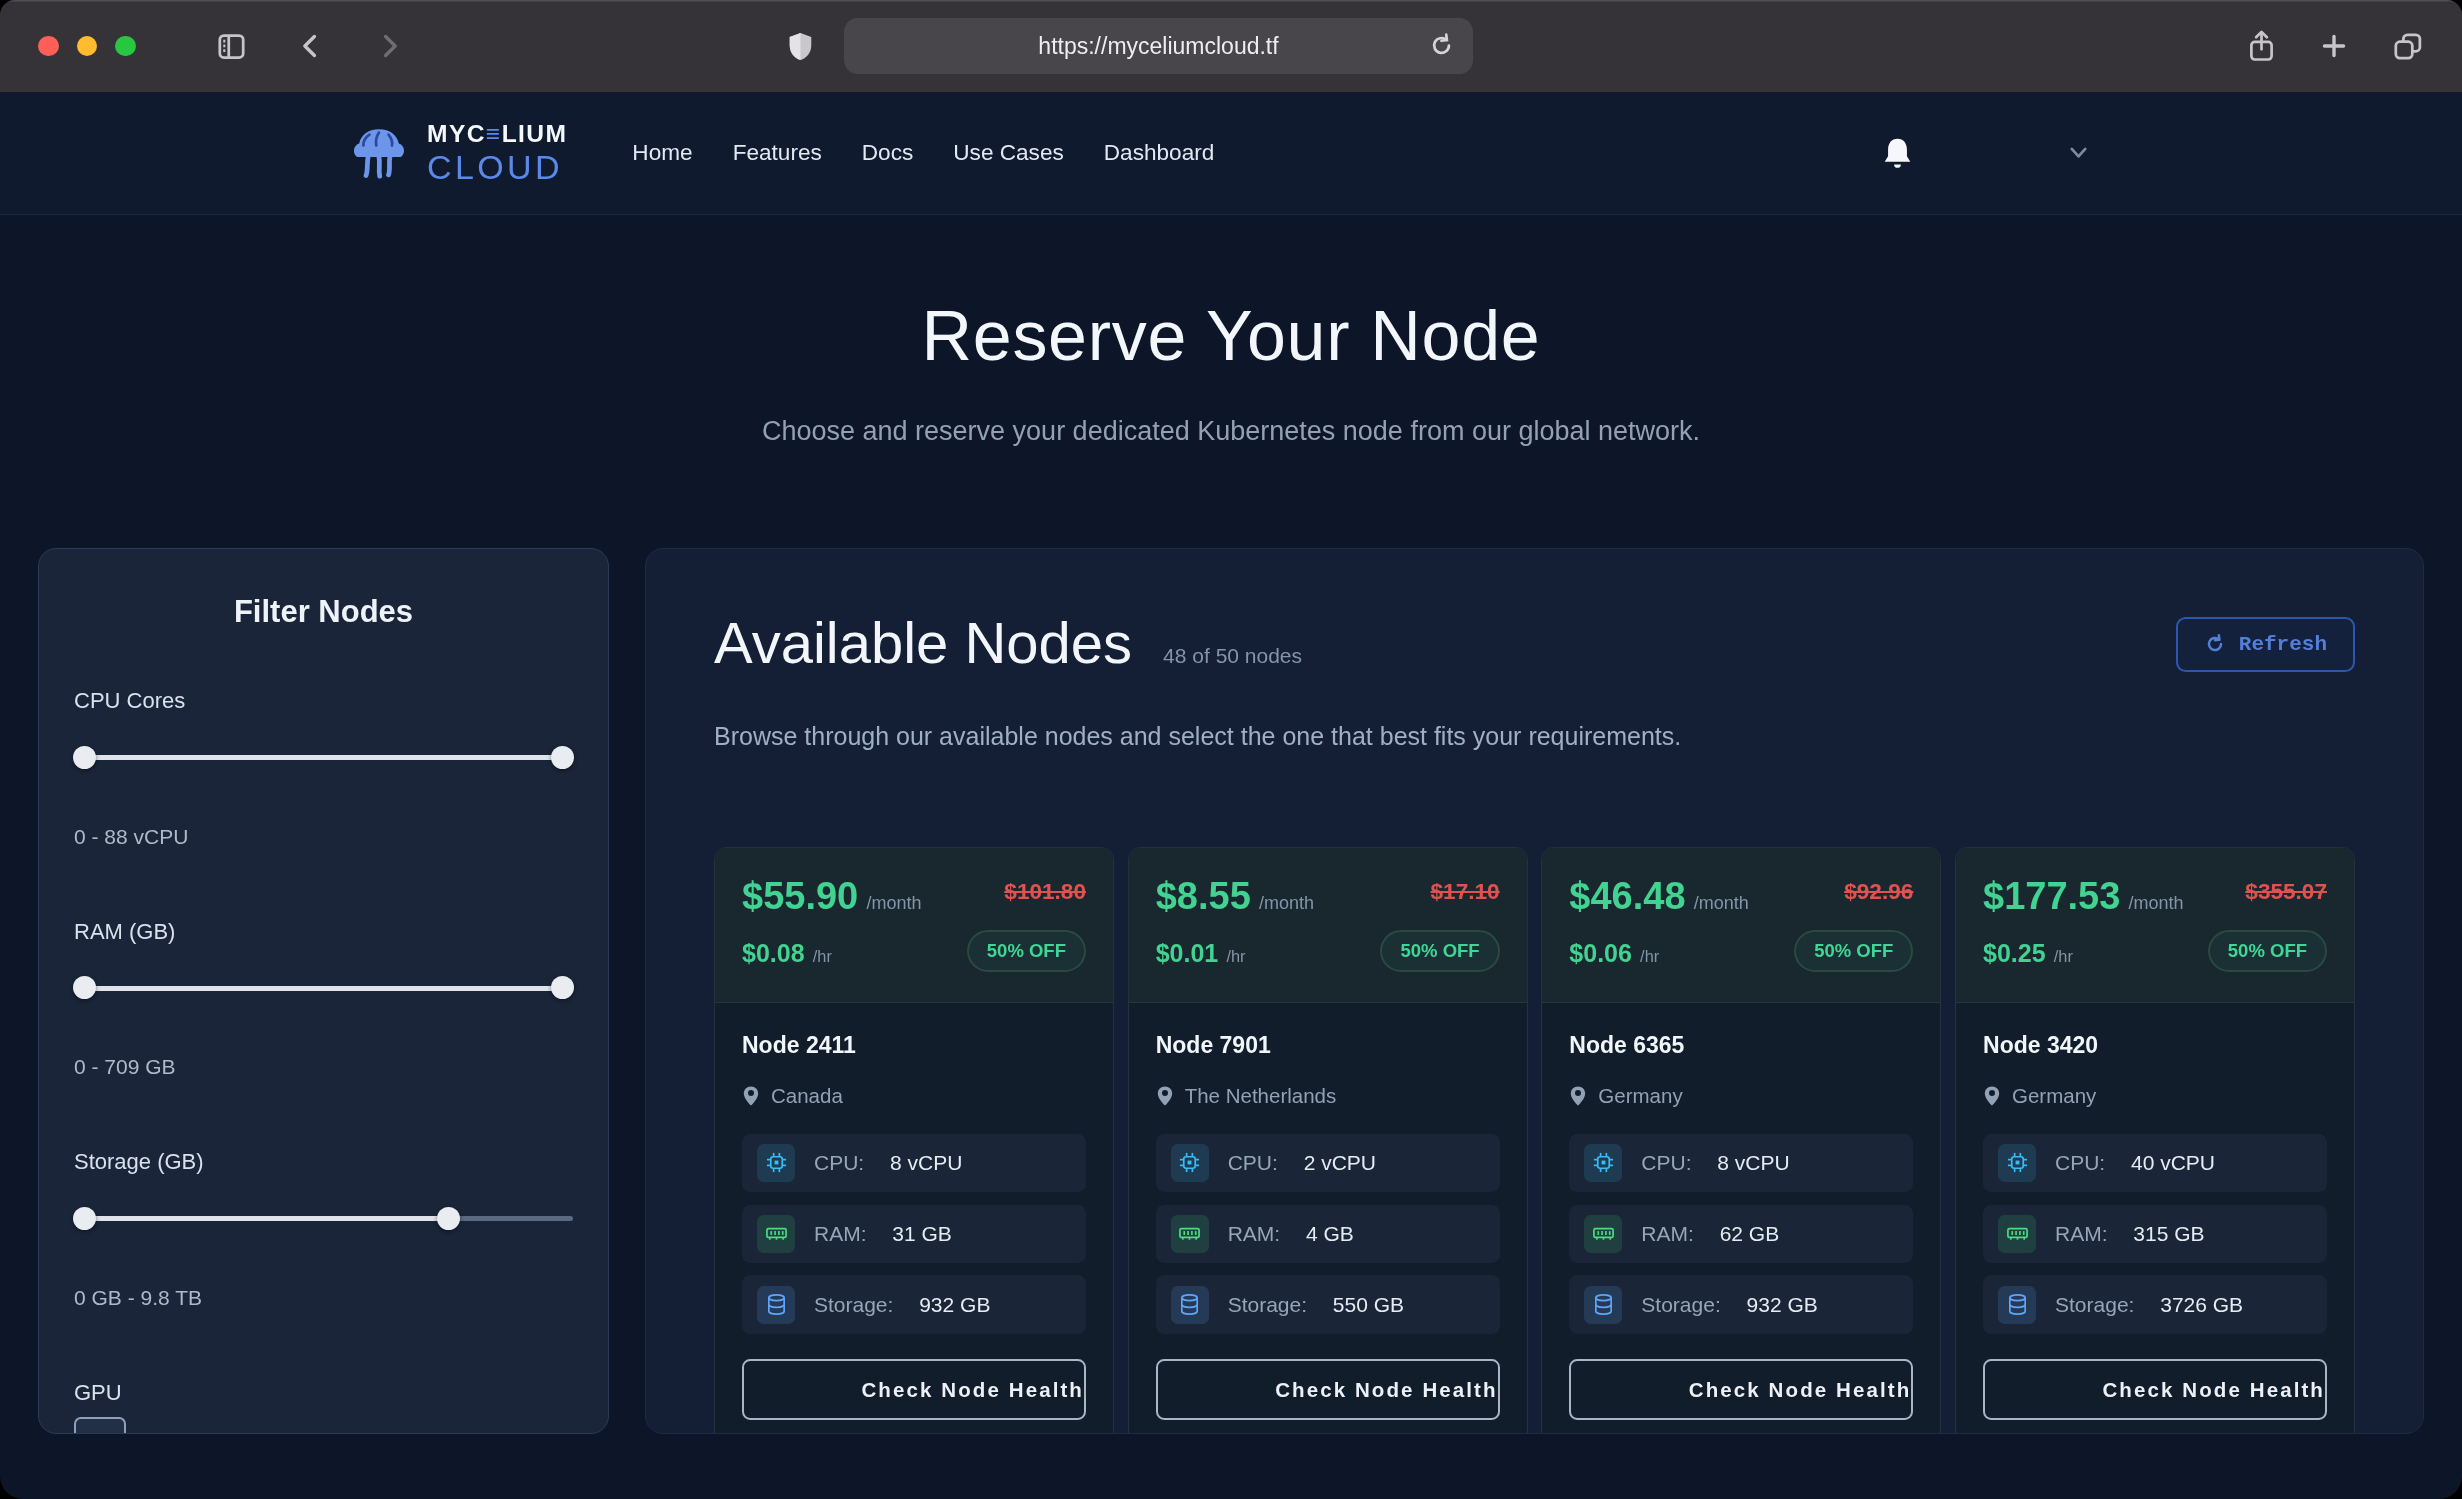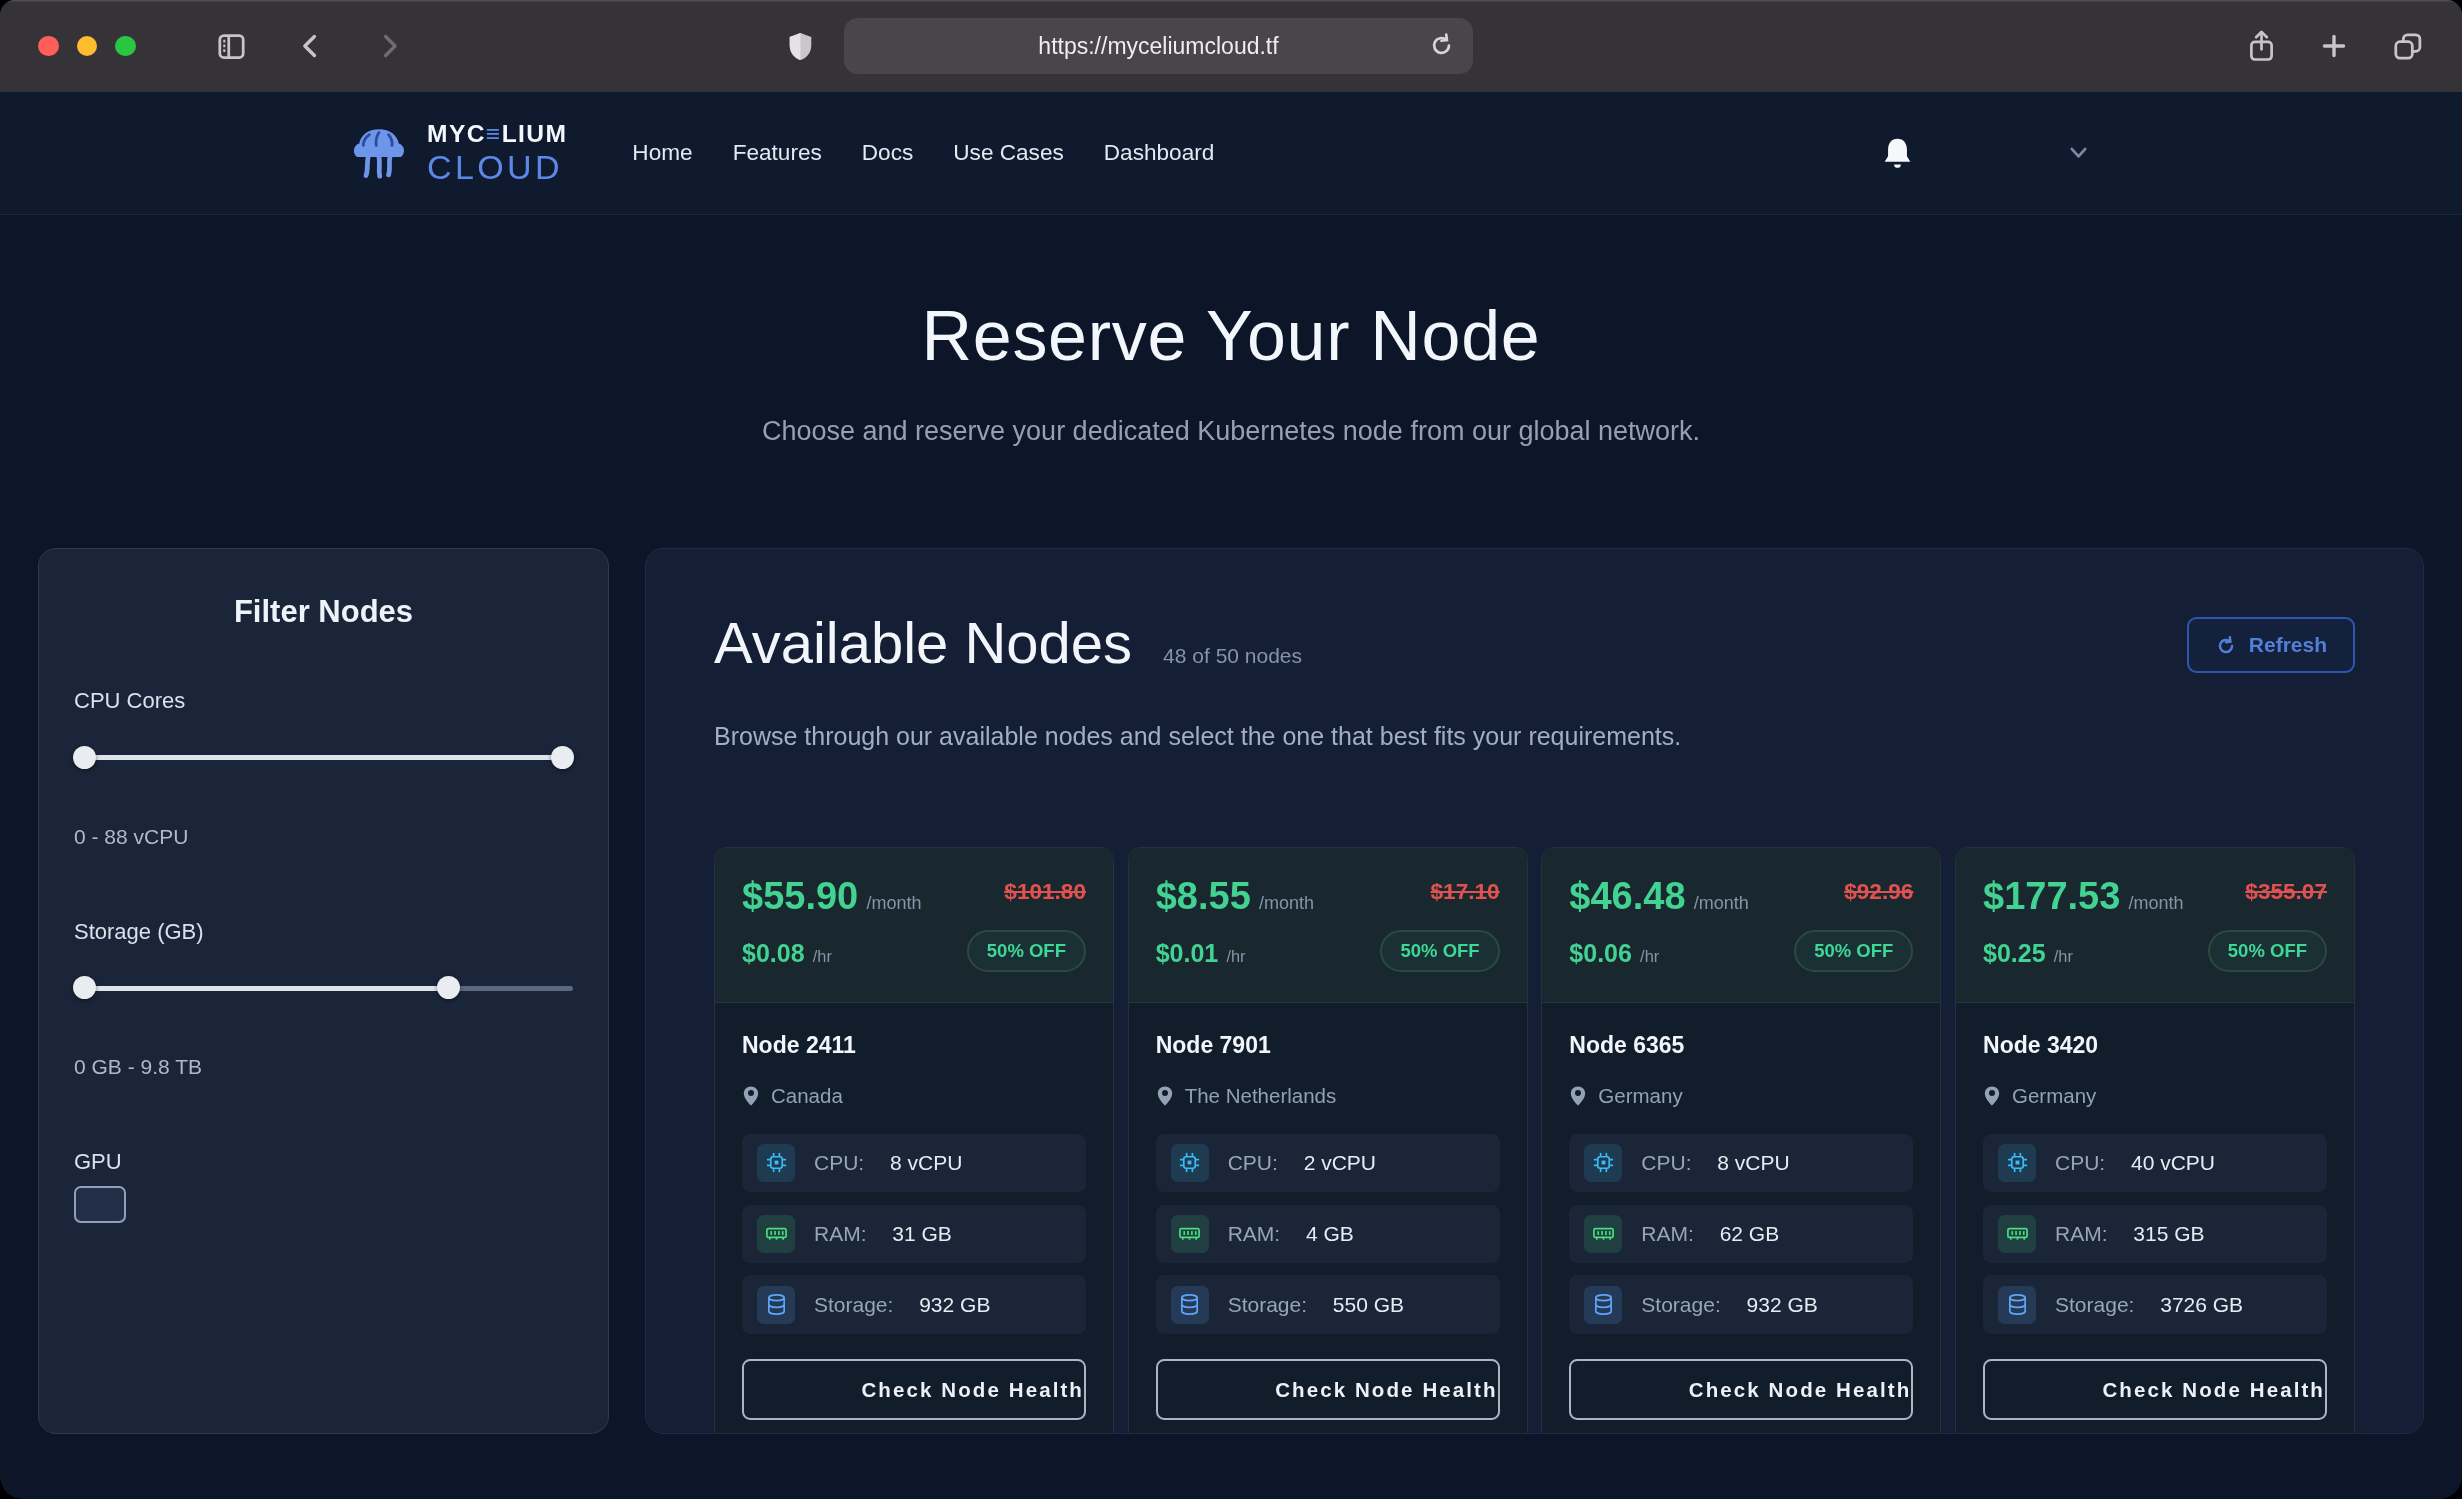--- a/index.html
+++ b/index.html
@@ -50,21 +50,21 @@
   .handle{position:absolute;top:0.7px;width:23px;height:23px;border-radius:50%;background:#e9ecf1;box-shadow:0 1.4px 4.1px rgba(0,0,0,.45);}
   .frange{margin-top:55px;font-size:21px;color:#aeb9c9;}
   .gpu-box{margin-top:11px;width:48px;height:33px;border:2.1px solid #8fa0b8;border-radius:6.8px;background:#222f47;}
 
   
   .panel{flex:1;box-sizing:border-box;height:886px;overflow:hidden;background:#141f35;border:0.7px solid #1e2b46;border-radius:18px;padding:60px 68px;}
   .panel-head{display:flex;align-items:flex-start;}
   .titlewrap{display:flex;align-items:baseline;gap:31px;}
   .panel-head h2{margin:0;font-size:58px;font-weight:400;color:#f2f6fb;}
   .count{font-size:21px;color:#8494ab;}
-  .refresh{margin-left:auto;margin-top:8.2px;display:flex;align-items:flex-end;gap:12.3px;padding:13.7px 26px;border:2.1px solid #2b57b0;border-radius:9.6px;background:rgba(30,64,175,.07);color:#537fd8;font-size:21px;font-weight:bold;cursor:pointer;}
+  .refresh{margin-left:auto;margin-top:8.2px;display:flex;align-items:center;gap:12.3px;padding:13.7px 26px;border:2.1px solid #2b57b0;border-radius:9.6px;background:rgba(30,64,175,.07);color:#537fd8;font-size:21px;font-weight:bold;cursor:pointer;font-family:Liberation Mono, monospace;}
   .desc{margin-top:46px;font-size:25px;color:#9fafc4;}
 
   .grid{display:grid;grid-template-columns:repeat(4,1fr);gap:13.7px;margin-top:96px;}
   .card{height:601px;box-sizing:border-box;background:#121d2b;border:0.7px solid #243140;border-radius:12.3px;overflow:hidden;display:flex;flex-direction:column;}
   .price-head{background:#19272f;border-bottom:0.7px solid #243642;padding:27px 27px 30px;display:flex;justify-content:space-between;flex:none;}
   .pmonth{font-size:38px;font-weight:bold;color:#42d392;}
   .per{font-size:18px;font-weight:400;color:#8395a8;margin-left:8.2px;}
   .phour{margin-top:20.5px;font-size:25px;font-weight:bold;color:#42d392;}
   .phour .per{font-size:16.4px;}
   .price-right{text-align:right;display:flex;flex-direction:column;align-items:flex-end;}
@@ -183,20 +183,29 @@
       <div class="fgroup">
         <div class="flabel">CPU Cores</div>
         <div class="slider">
           <div class="track-active" style="left:0;right:0;"></div>
           <div class="handle" style="left:-1.4px;"></div>
           <div class="handle" style="right:-1.4px;"></div>
         </div>
         <div class="frange">0 - 88 vCPU</div>
       </div>
 
+      <div class="fgroup">
+        <div class="flabel">RAM (GB)</div>
+        <div class="slider">
+          <div class="track-active" style="left:0;right:0;"></div>
+          <div class="handle" style="left:-1.4px;"></div>
+          <div class="handle" style="right:-1.4px;"></div>
+        </div>
+        <div class="frange">0 - 709 GB</div>
+      </div>
 
       <div class="fgroup">
         <div class="flabel">Storage (GB)</div>
         <div class="slider">
           <div class="track"></div>
           <div class="track-active" style="left:0;width:75%;"></div>
           <div class="handle" style="left:-1.4px;"></div>
           <div class="handle" style="left:calc(75% - 11.6px);"></div>
         </div>
         <div class="frange">0 GB - 9.8 TB</div>

